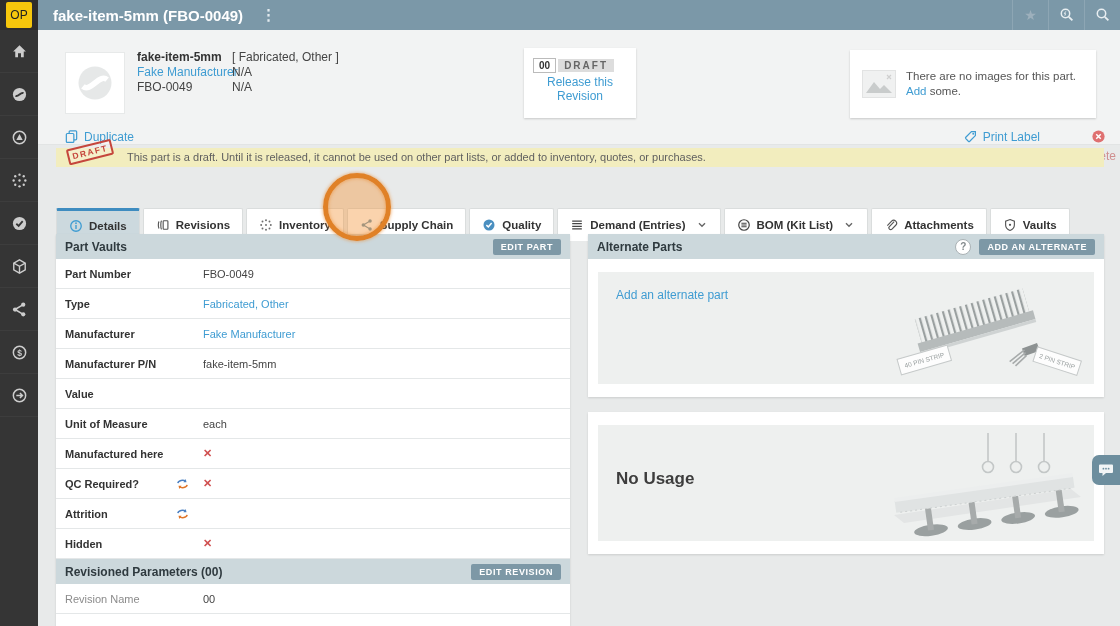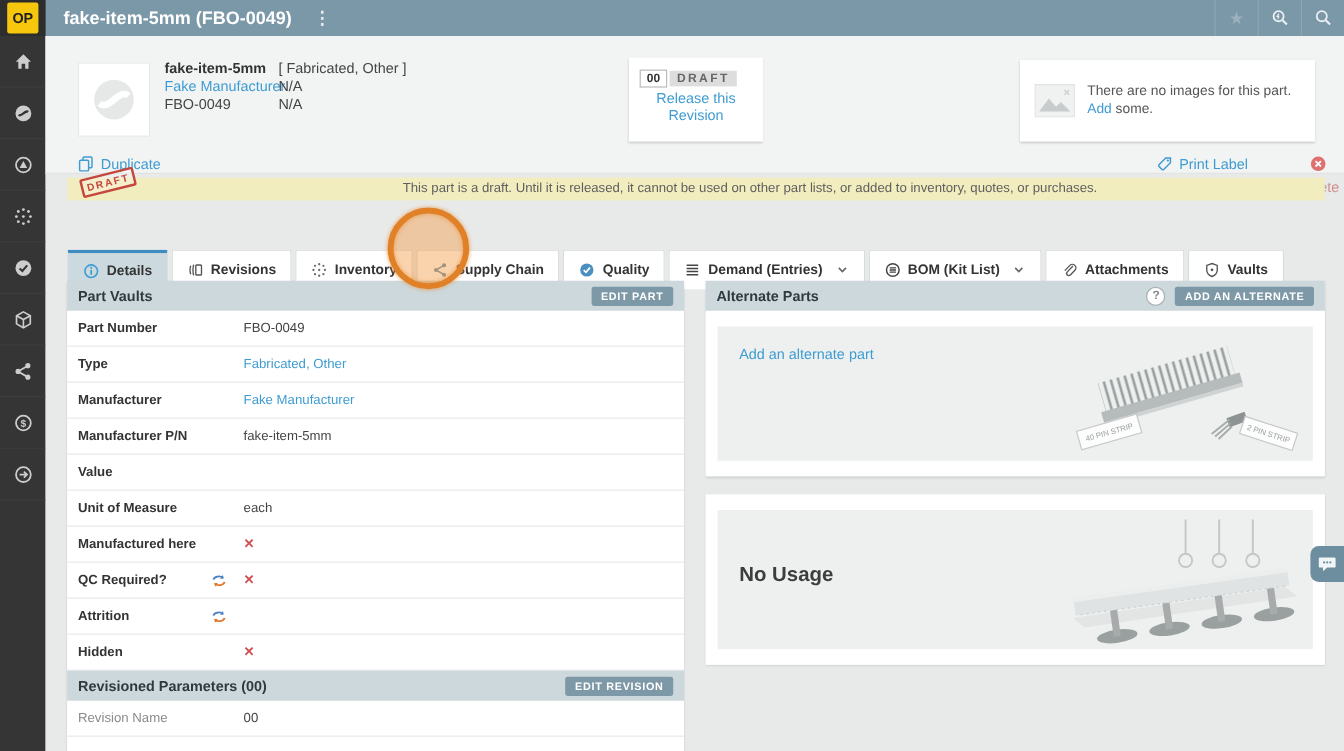--- a/index.html
+++ b/index.html
@@ -2,21 +2,21 @@
 <html><head>
 <meta charset="utf-8">
 <style>
   * { margin:0; padding:0; box-sizing:border-box; }
   html,body { width:1120px; height:626px; overflow:hidden; }
   body { font-family:"Liberation Sans", sans-serif; background:#e8eaea; position:relative; }
 
   
   .top-header { position:absolute; top:0; left:0; width:1120px; height:30px; background:#7b98a8; display:flex; align-items:center; }
   .logo-block { width:38px; height:30px; background:#2d2d2d; display:flex; align-items:center; justify-content:center; flex:0 0 38px; }
-  .logo { width:26px; height:26px; background:#f6c70c; color:#222; font-weight:bold; font-size:12px; display:flex; align-items:center; justify-content:center; border-radius:2px; }
+  .logo { width:26px; height:26px; background:#f6c70c; color:#222; font-weight:normal; font-size:12px; display:flex; align-items:center; justify-content:center; border-radius:2px; }
   .page-title { color:#fff; font-weight:bold; font-size:15px; margin-left:15px; }
   .kebab { color:#e3ebef; font-size:15px; font-weight:bold; margin-left:18px; cursor:pointer; letter-spacing:1px; }
   .header-right { margin-left:auto; display:flex; height:30px; }
   .hicon-cell { width:36px; height:30px; display:flex; align-items:center; justify-content:center; border-left:1px solid rgba(255,255,255,0.14); cursor:pointer; }
   .star-glyph { color:#9db0bc; font-size:14px; }
 
   
   .sidebar { position:absolute; top:30px; left:0; width:38px; height:596px; background:#353535; }
   .side-item { height:43px; display:flex; align-items:center; justify-content:center; border-bottom:1px solid #3d3d3d; cursor:pointer; }
 
@@ -39,21 +39,21 @@
 
   .images-card { position:absolute; left:812px; top:20px; width:246px; height:68px; background:#fff; box-shadow:0 1px 2px rgba(0,0,0,0.18); display:flex; align-items:center; padding:0 12px; gap:10px; }
   .images-text { font-size:11.5px; color:#555; line-height:15px; }
 
   .action { position:absolute; top:99px; display:flex; align-items:center; gap:5px; font-size:12px; cursor:pointer; }
   .dup { left:26px; }
   .prt { right:80px; }
   .del { right:4px; color:#cf8f8f;flex-direction:column; }
 
   .banner { position:absolute; left:18px; top:118px; width:1048px; height:19px; background:#f2edbe; }
-  .banner-text { font-size:11px; color:#5f5f5f; line-height:19px; padding-left:90px; white-space:nowrap;text-align:center; }
+  .banner-text { font-size:11px; color:#5f5f5f; line-height:19px; padding-left:71px; white-space:nowrap; }
   .stamp { position:absolute; left:11px; top:-4px; transform:rotate(-14deg); border:2px solid #c5463c; color:#c5463c; font-size:8.5px; font-weight:bold; letter-spacing:1.5px; padding:1px 3px; border-radius:2px; background:rgba(255,252,245,0.25); }
 
   
   .tabs { position:absolute; left:18px; top:154px; display:flex; gap:3px; align-items:flex-start;margin-top:24px; }
   .tab { height:33px; display:flex; align-items:center; gap:6px; padding:0 12px; background:#fff; border:1px solid #dadddd; border-bottom:none; border-radius:2px 2px 0 0; font-size:11.5px; font-weight:bold; color:#333; cursor:pointer; white-space:nowrap; }
   .tab.active { background:#ccd9de; border-top:3px solid #3e8cc0; }
   .chev { margin-left:4px; display:flex; }
 
   
   .panel-header { height:25px; background:#ccd8dc; display:flex; align-items:center; padding:0 9px; font-size:12px; font-weight:bold; color:#2f3a3f; }

